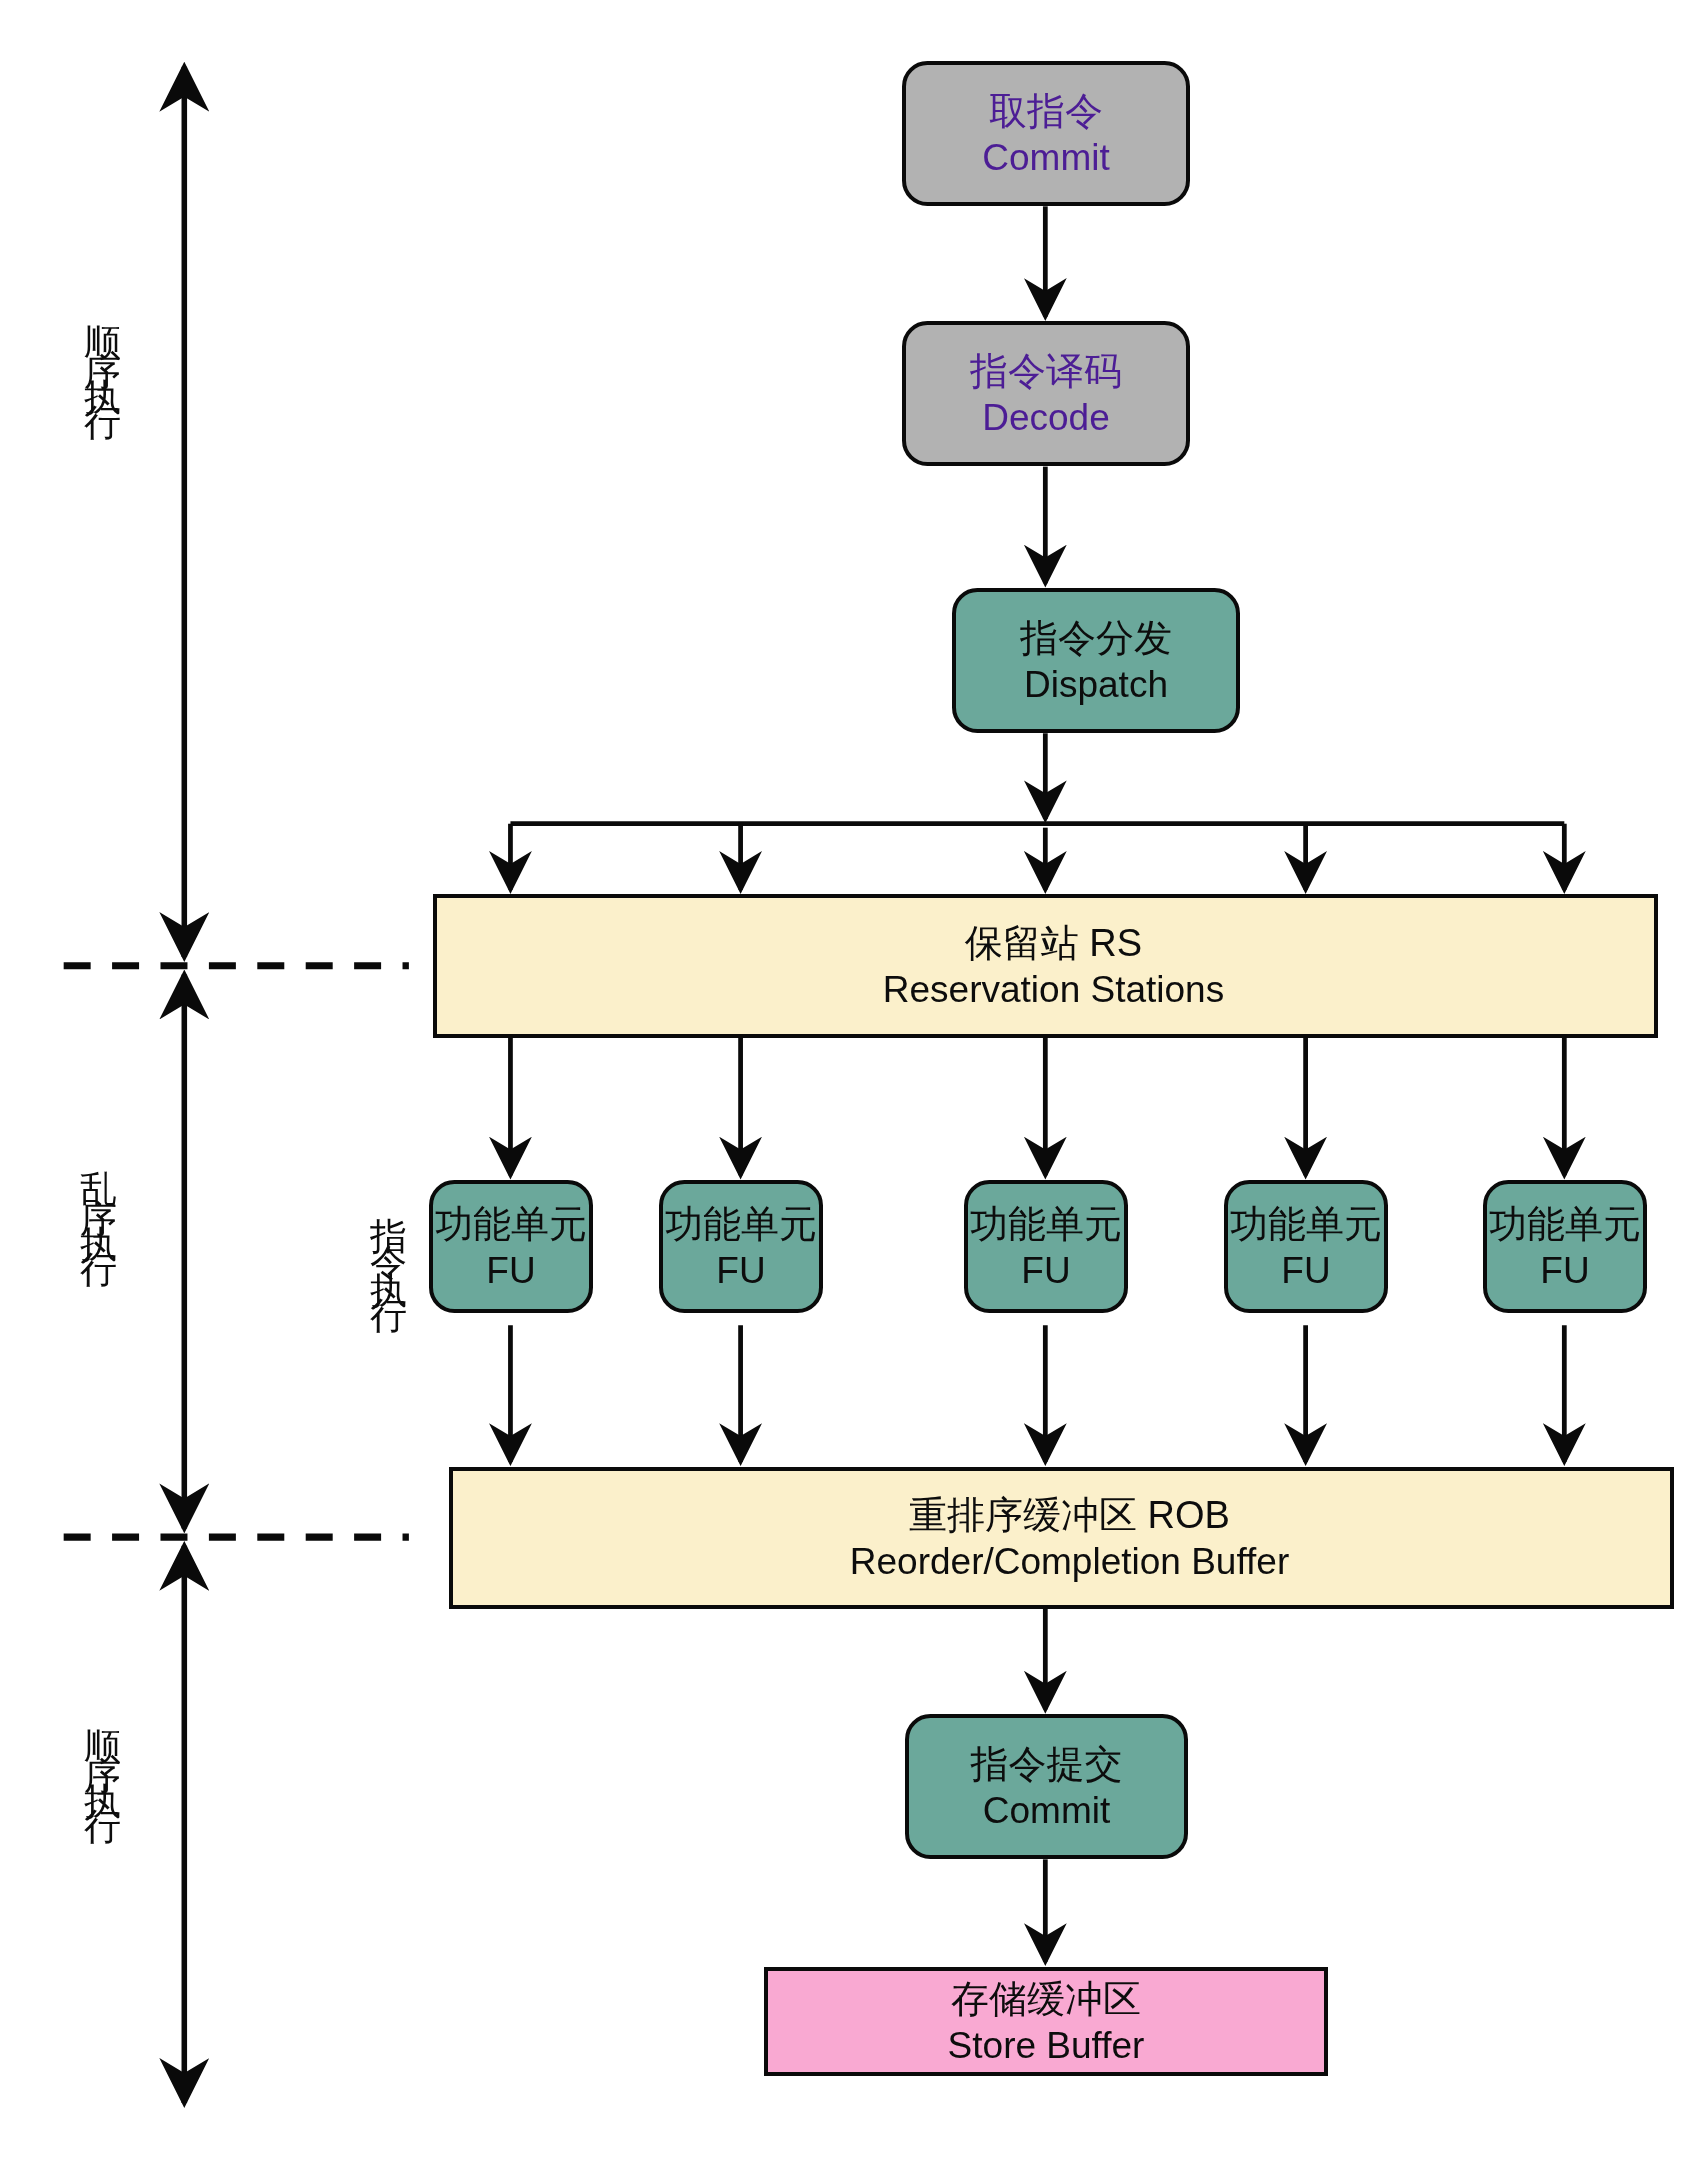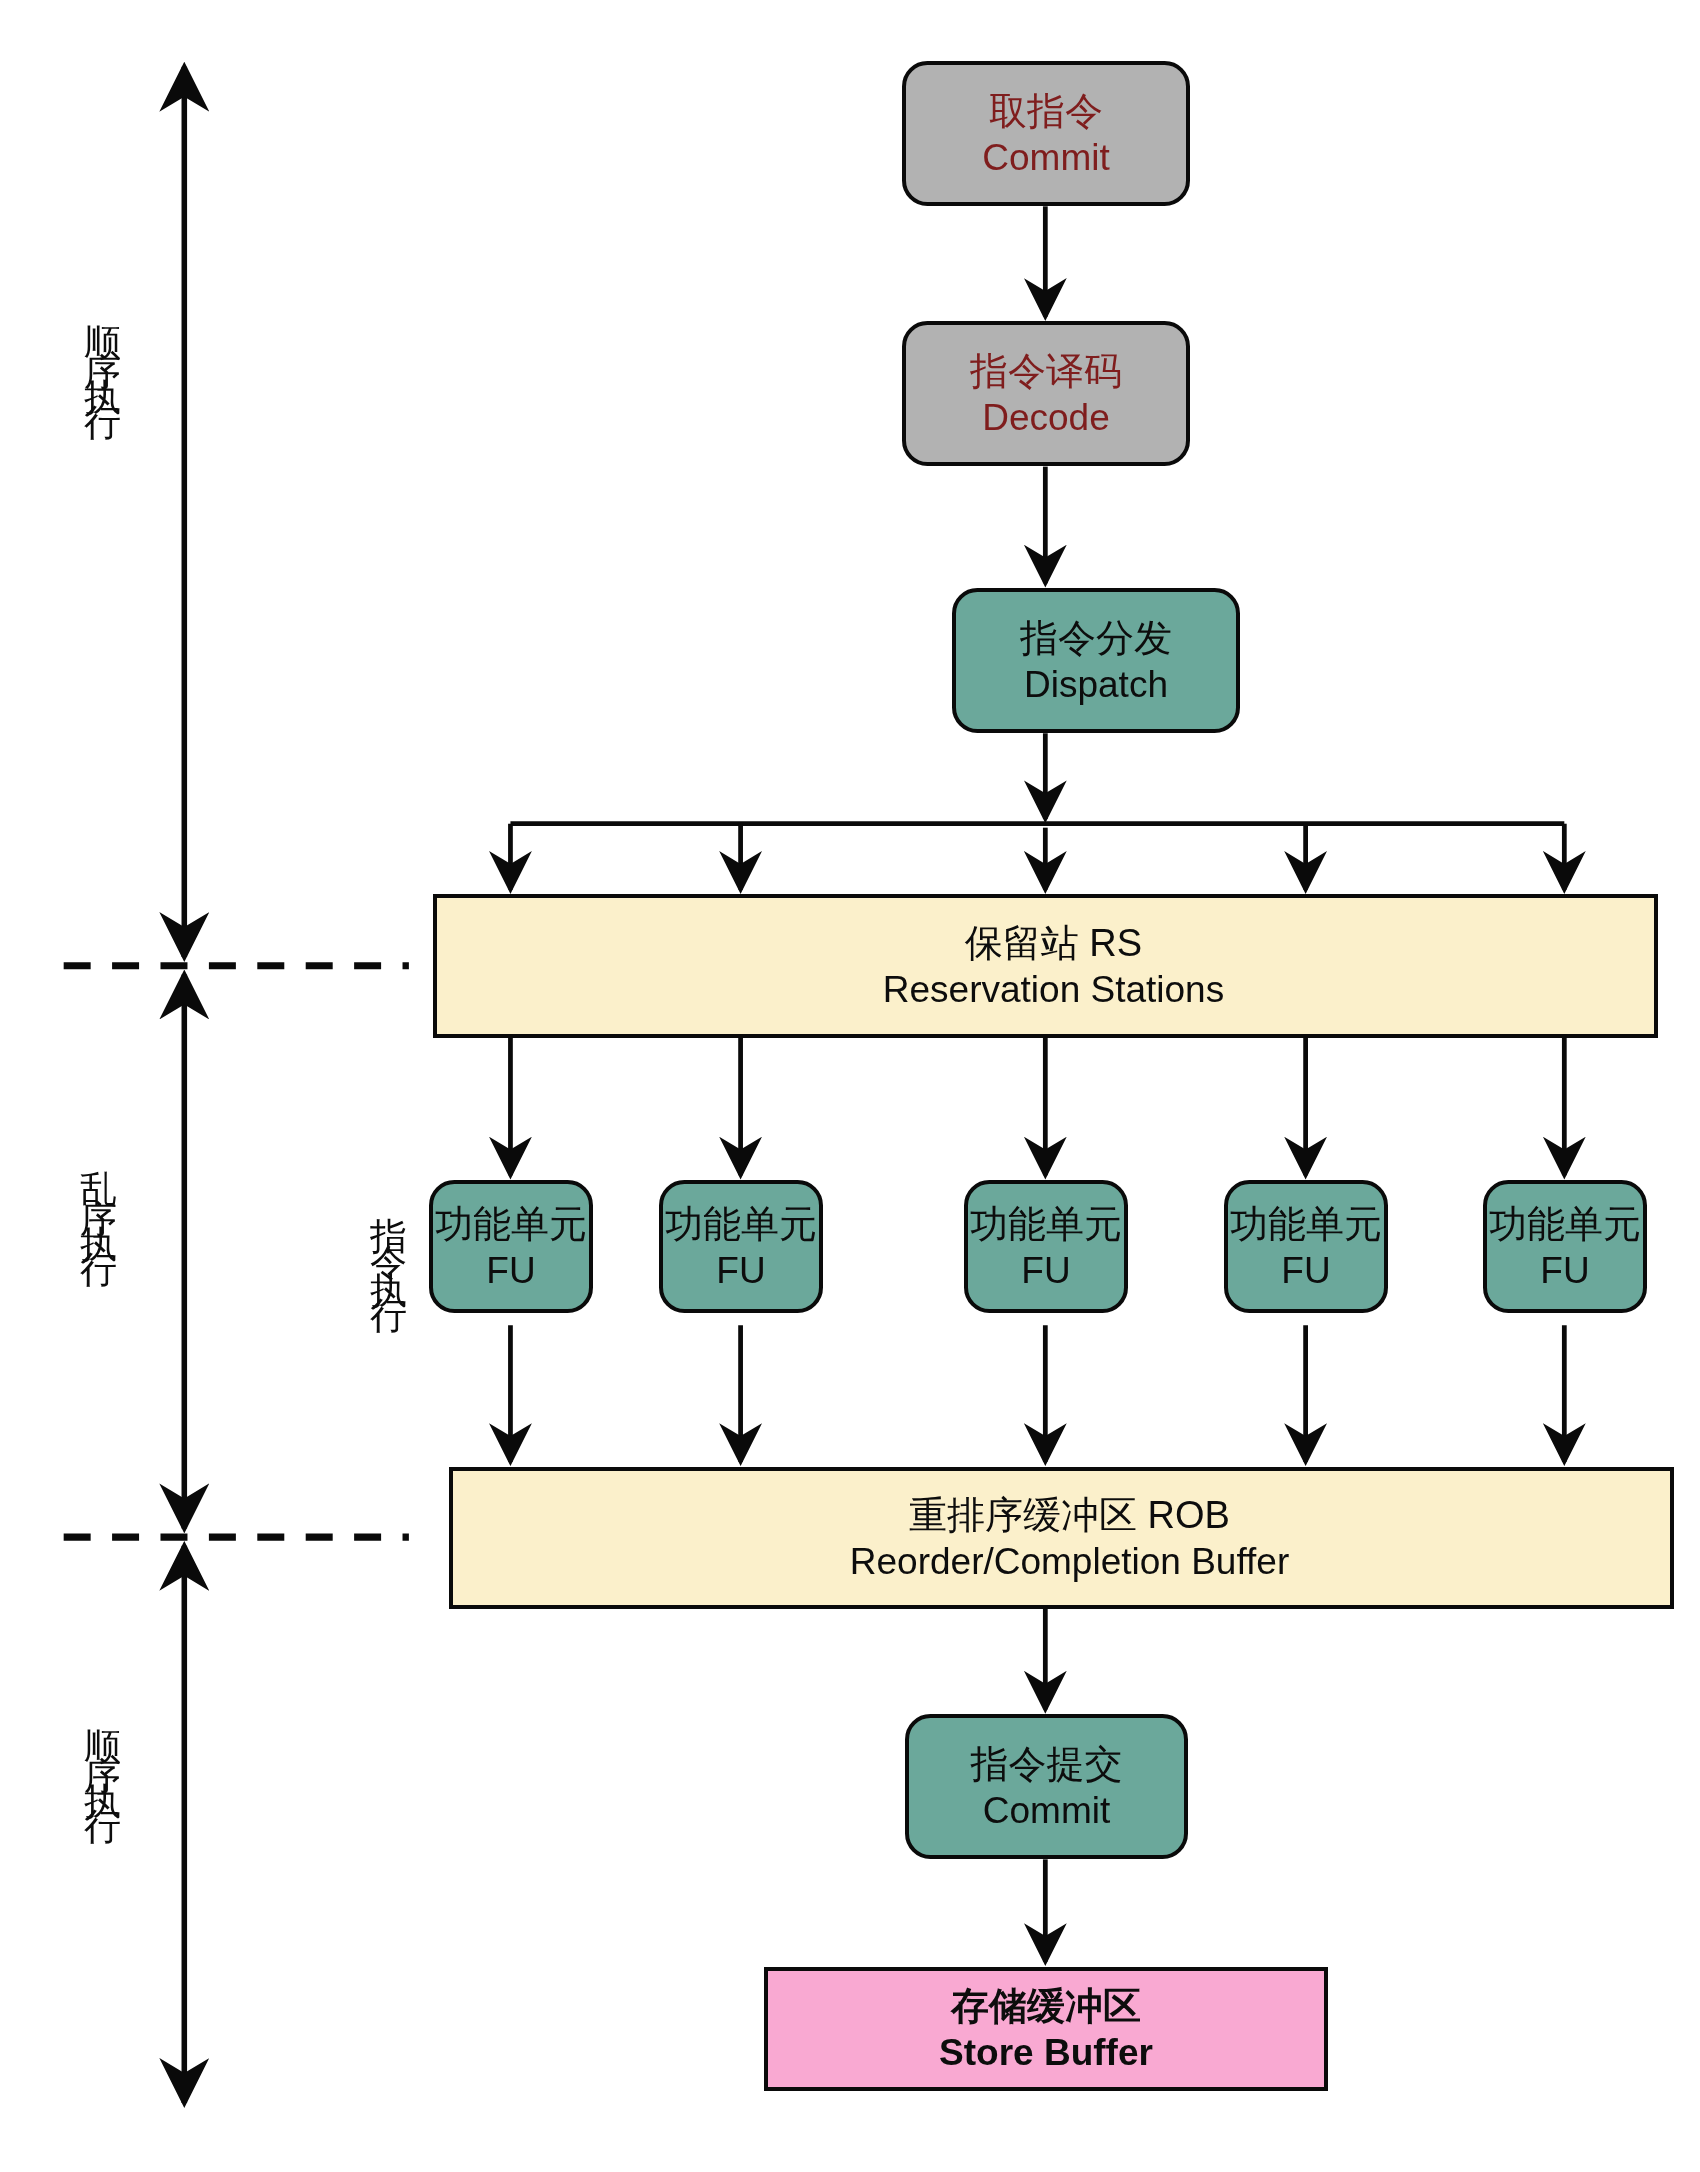--- a/index.html
+++ b/index.html
@@ -16,39 +16,39 @@
     box-sizing:border-box;
     border:4.8px solid #0a0a0a;
     display:flex;flex-direction:column;
     align-items:center;justify-content:center;
     text-align:center;
     z-index:2;
   }
   .rounded{border-radius:25.4px;}
   .zh{font-size:38px;line-height:48px;white-space:nowrap;}
   .en{font-size:37px;line-height:46px;white-space:nowrap;}
-  .gray{background:#b2b2b2;color:#7f1d1d;}
+  .gray{background:#b2b2b2;color:#4c1d95;}
   .teal{background:#6ba89b;color:#0d0d0d;}
   .cream{background:#fbf0cb;color:#0d0d0d;padding-left:16px;}
   .pink{background:#f9a9d2;color:#0d0d0d;}
 
   
   #node-fetch   {left:902px;top:61px;  width:288px;height:145px;}
   #node-decode  {left:902px;top:321px; width:288px;height:145px;}
   #node-dispatch{left:952px;top:588px; width:288px;height:145px;}
   #node-rs      {left:433px; top:894px;width:1225px;height:144px;}
   .fu{top:1180px;width:164px;height:133px;}
   #node-fu-1{left:429px;}
   #node-fu-2{left:659px;}
   #node-fu-3{left:964px;}
   #node-fu-4{left:1224px;}
   #node-fu-5{left:1483px;}
   #node-rob     {left:433px; top:1467px;width:1225px;height:142px;margin-left:16px;}
   #node-commit  {left:905px;top:1714px;width:283px;height:145px;}
-  #node-store   {left:764px; top:1967px;width:564px;height:124px;font-weight:bold;}
+  #node-store   {left:764px; top:1967px;width:564px;height:109px;}
 
   .vlabel{
     position:absolute;
     writing-mode:vertical-lr;
     text-orientation:upright;
     font-size:37px;
     letter-spacing:27px;
     color:#0d0d0d;
     z-index:2;
     white-space:nowrap;

